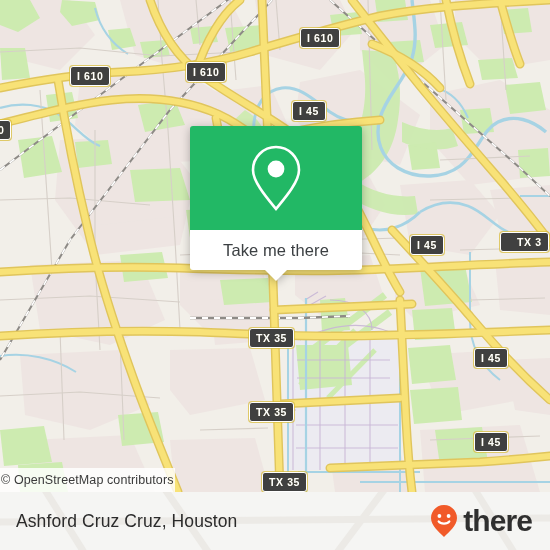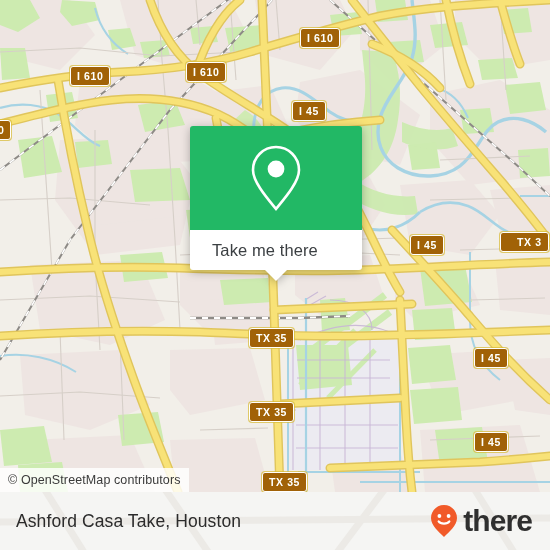--- a/index.html
+++ b/index.html
@@ -24,21 +24,21 @@
     background: #f2efe9;
     overflow: hidden;
   }
   #map svg { display: block; }
 
   
   #attribution {
     position: absolute;
     left: 0; top: 468px;
     height: 24px;
-    padding: 0 8px;
+    padding: 0 1px;
     display: flex;
     align-items: center;
     background: rgba(255,255,255,0.82);
     font-size: 12.5px;
     color: #3a3a3a;
     letter-spacing: 0.1px;
     white-space: nowrap;
     z-index: 40;
   }
 
@@ -57,22 +57,22 @@
     display: flex;
     align-items: center;
     justify-content: center;
   }
   #callout-foot {
     height: 40px;
     background: #ffffff;
     border-radius: 0 0 3px 3px;
     display: flex;
     align-items: center;
+    justify-content: center;
     position: relative;
-    padding-left: 22px;
   }
   #callout-label {
     font-size: 16.5px;
     color: #3c4043;
     letter-spacing: 0.1px;
   }
   #callout-tail {
     position: absolute;
     left: 50%;
     bottom: -11px;
@@ -119,21 +119,21 @@
     font-size: 30px;
     font-weight: bold;
     color: #2f2f2f;
     letter-spacing: -0.9px;
     line-height: 1;
   }
 
   
   .shield {
     position: absolute;
-    background: #a16207;
+    background: #404040;
     border: 1.6px solid #ffffff;
     border-radius: 3px;
     color: #ffffff;
     font-size: 10.5px;
     font-weight: bold;
     letter-spacing: 0.6px;
     padding: 2.5px 6px 3px 6px;
     white-space: nowrap;
     z-index: 30;
     box-shadow: 0 0 0 1px rgba(216,188,60,0.75);
@@ -410,21 +410,21 @@
     <svg id="footer-bg" viewBox="0 0 550 58">
       <g stroke="#eceae6" stroke-width="7" fill="none">
         <path d="M40,-10 L90,70"></path>
         <path d="M160,-10 L215,70"></path>
         <path d="M330,70 L390,-10"></path>
         <path d="M470,-10 L520,70"></path>
         <path d="M0,30 L550,26"></path>
       </g>
     </svg>
 
-    <div id="place-name">Ashford Casa Take, Houston</div>
+    <div id="place-name">Ashford Cruz Cruz, Houston</div>
 
     <div id="brand">
       <svg width="30" height="34" viewBox="0 0 30 34">
         <path d="M15,1 C7.8,1 2,6.8 2,14 C2,21.5 10,28 15,33 C20,28 28,21.5 28,14 C28,6.8 22.2,1 15,1 Z" fill="#f15a29"></path>
         <circle cx="10.4" cy="12" r="1.9" fill="#ffffff"></circle>
         <circle cx="19.6" cy="12" r="1.9" fill="#ffffff"></circle>
         <path d="M9.6,17.4 C11.6,20.4 18.4,20.4 20.4,17.4" stroke="#ffffff" stroke-width="2.1" fill="none" stroke-linecap="round"></path>
       </svg>
       <span id="brand-word">there</span>
     </div>

